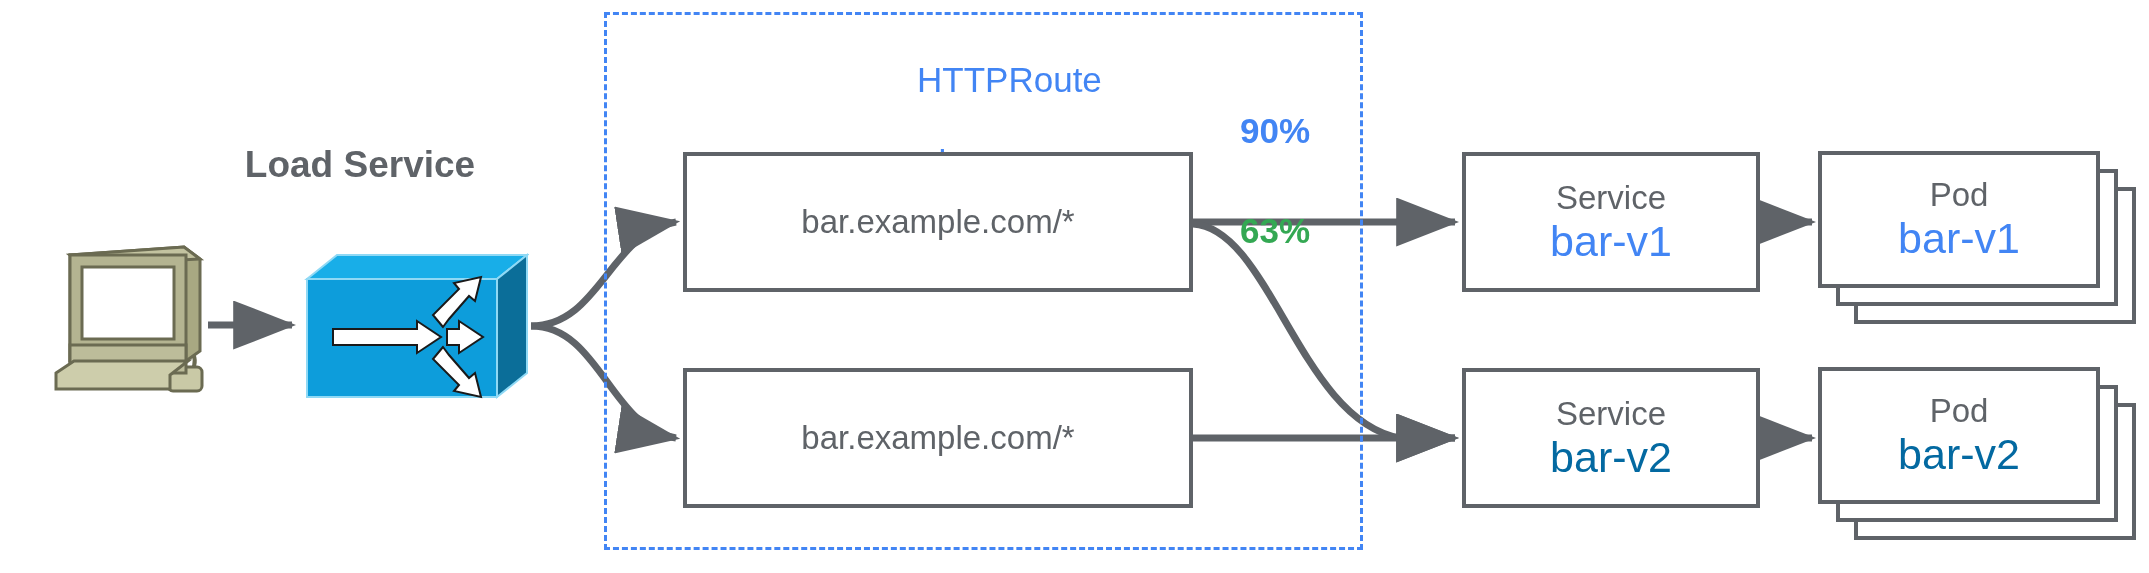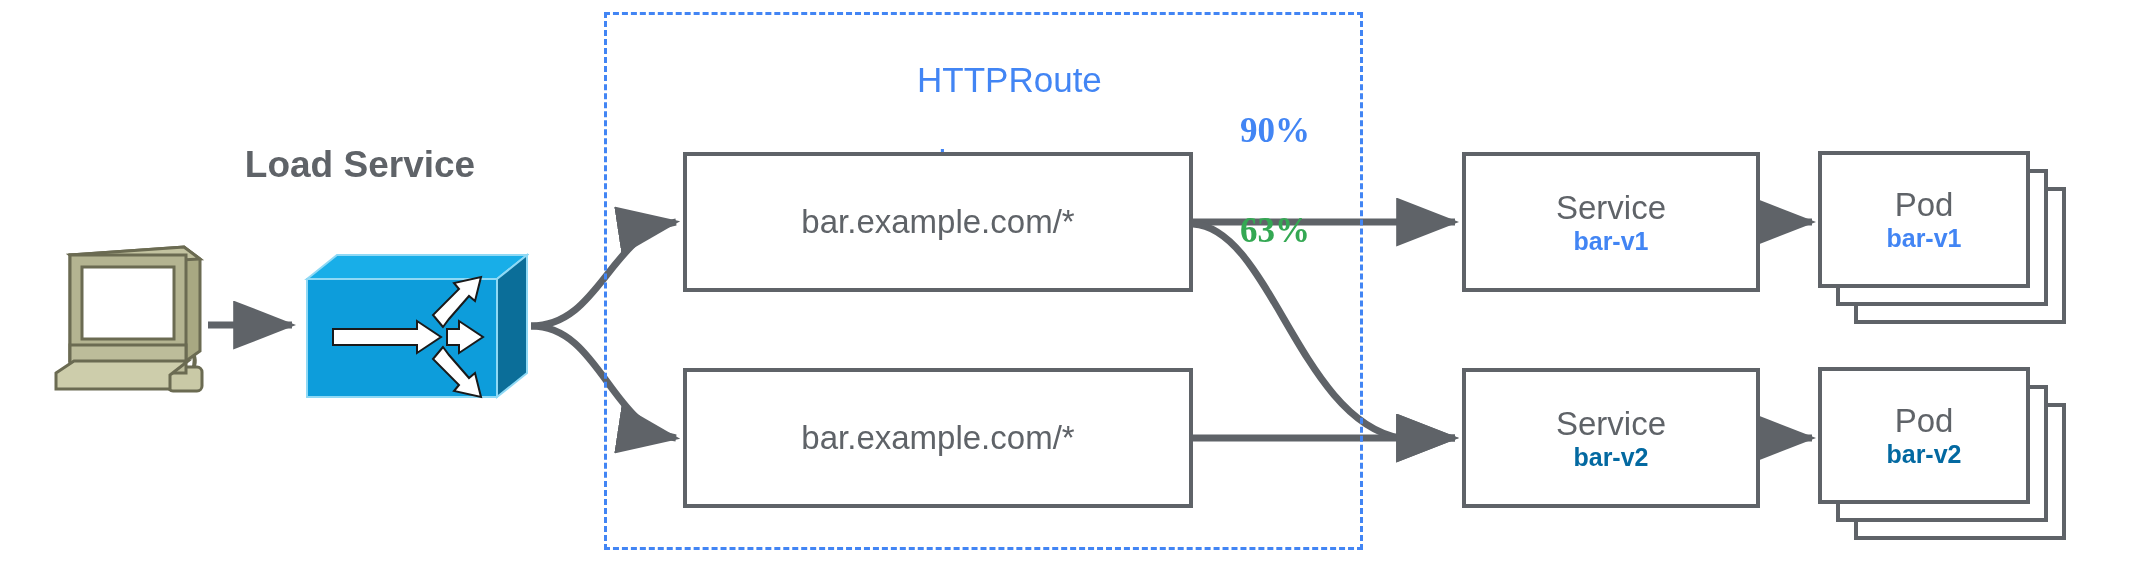--- a/index.html
+++ b/index.html
@@ -42,41 +42,40 @@
     font-size: 35px;
     font-weight: normal;
     color: #4285f4;
     left: 735px;
     top: 18px;
     width: 510px;
   }
   .pct {
     font-size: 35px;
     font-weight: bold;
-    font-family: Liberation Serif, serif;
   }
   .pct-90 {
     color: #4285f4;
     left: 1205px;
     top: 110px;
     width: 140px;
   }
   .pct-10 {
     color: #34a853;
     left: 1205px;
     top: 210px;
     width: 140px;
   }
   .node-title {
     font-size: 33px;
     color: #5f6368;
   }
   .node-sub {
-    font-size: 25px;
-    font-weight: bold;
+    font-size: 43px;
+    font-weight: normal;
   }
   .blue { color: #4285f4; }
   .green { color: #0369a1; }
   .rect-node {
     position: absolute;
     box-sizing: border-box;
     border: 4px solid #5f6368;
     background: #ffffff;
     display: flex;
     flex-direction: column;
@@ -88,21 +87,21 @@
   .svc-box-1 { left: 1462px; top: 152px; width: 298px; height: 140px; }
   .svc-box-2 { left: 1462px; top: 368px; width: 298px; height: 140px; }
   .pod-stack { position: absolute; }
   .pod-stack-1 { left: 1818px; top: 151px; }
   .pod-stack-2 { left: 1818px; top: 367px; }
   .pod-layer {
     position: absolute;
     box-sizing: border-box;
     border: 4px solid #5f6368;
     background: #ffffff;
-    width: 212px;
+    width: 282px;
     height: 137px;
   }
   .pod-l3 { left: 36px; top: 36px; }
   .pod-l2 { left: 18px; top: 18px; }
   .pod-l1 {
     left: 0; top: 0;
     display: flex;
     flex-direction: column;
     align-items: center;
     justify-content: center;

